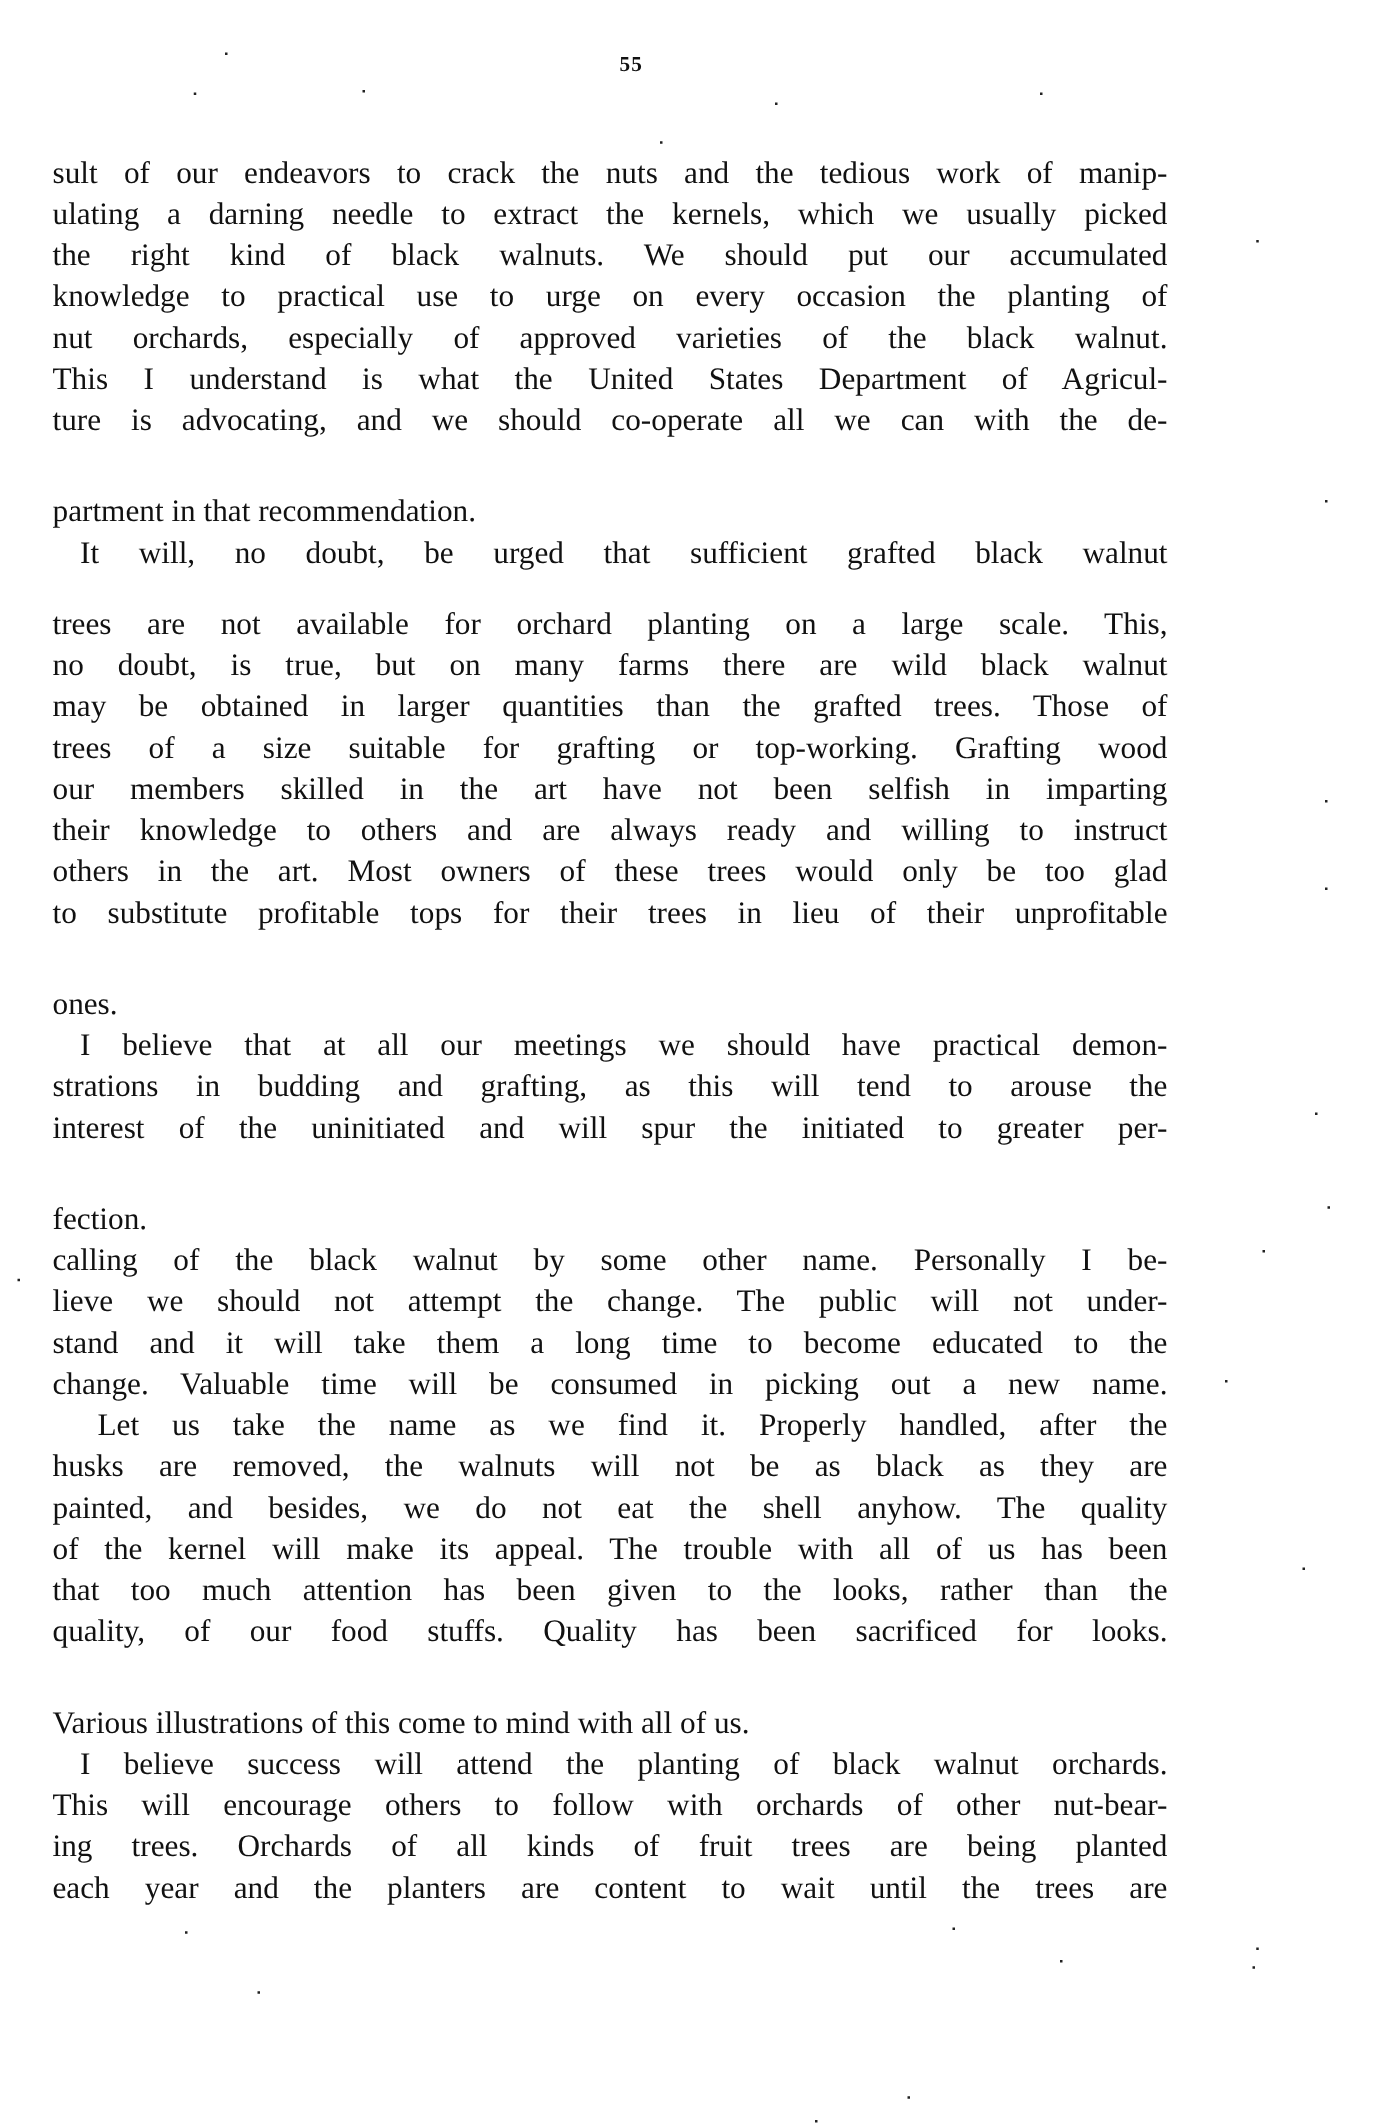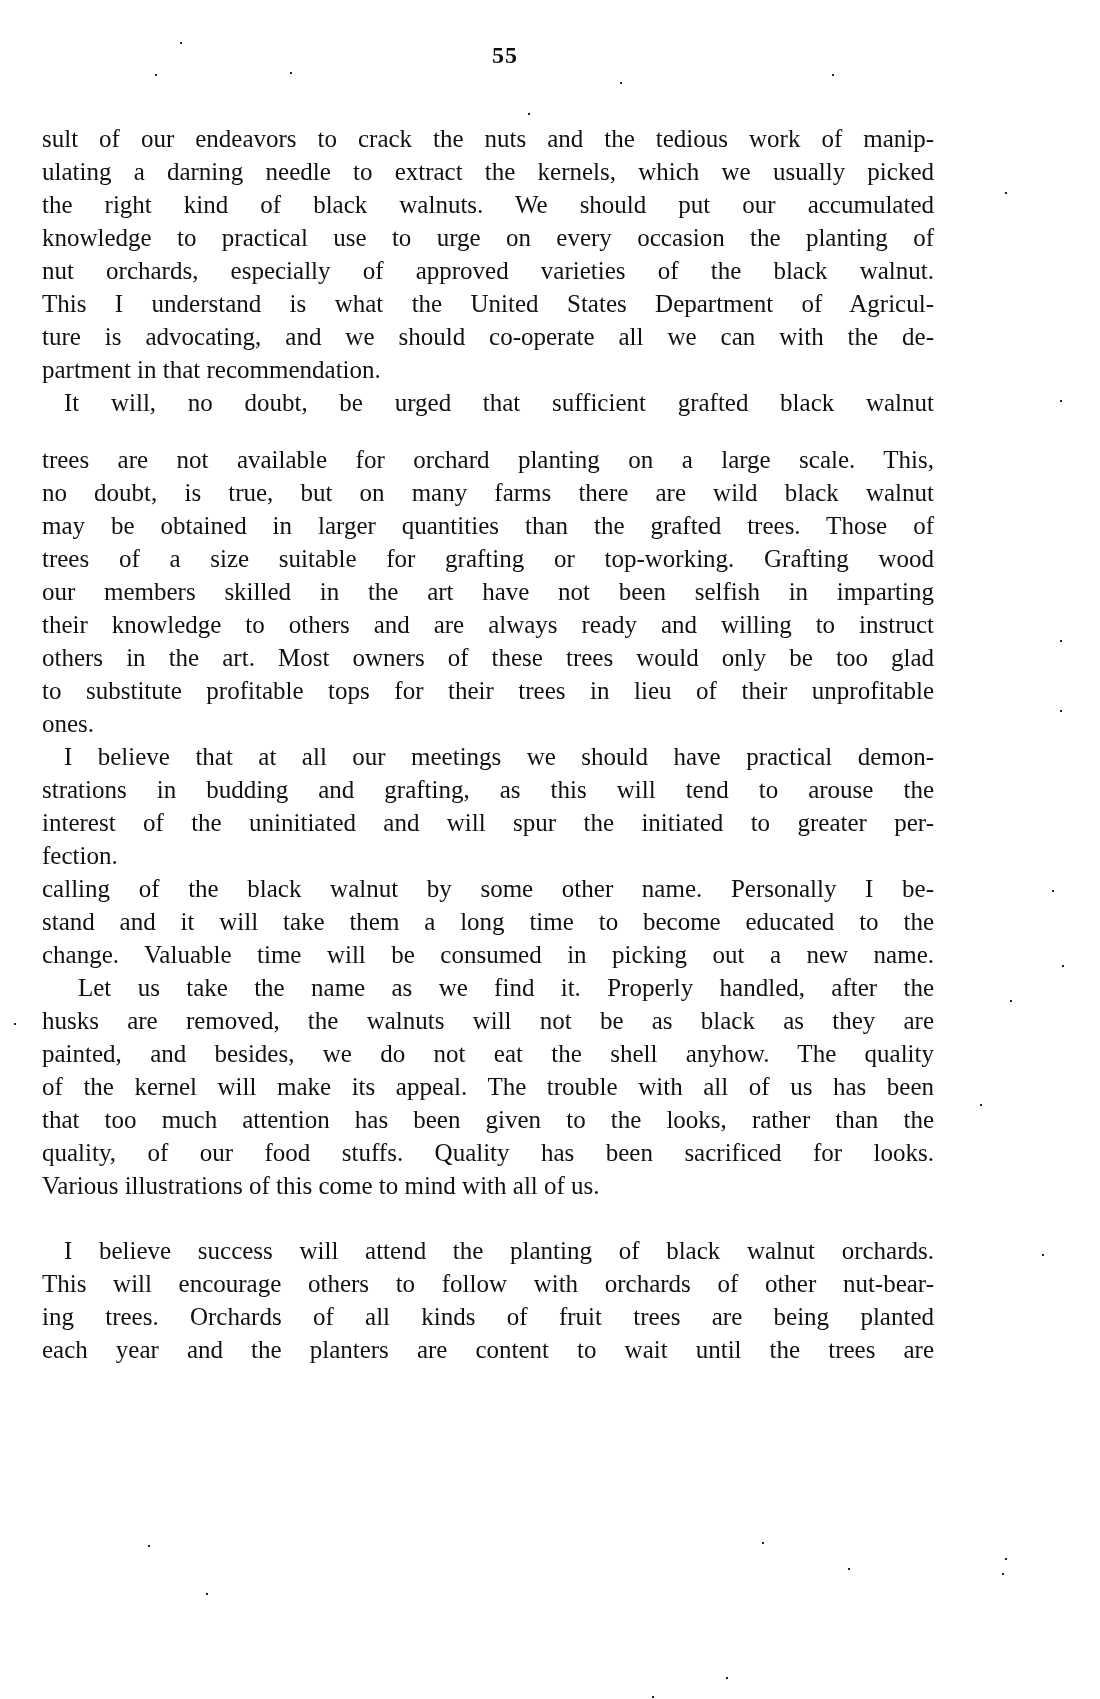--- a/index.html
+++ b/index.html
@@ -14,21 +14,21 @@
       overflow: hidden;
       color: #111111;
       font-family: "Liberation Serif", "DejaVu Serif", serif;
     }
     .page-number {
       position: absolute;
       top: 42px;
       left: 0;
       width: 1010px;
       text-align: center;
-      font-size: 24px;
+      font-size: 17px;
       font-weight: bold;
       letter-spacing: 1px;
     }
     .text-block {
       position: absolute;
       left: 42px;
       top: 122px;
       width: 892px;
     }
     .line {
@@ -36,20 +36,21 @@
       height: 33px;
       line-height: 33px;
       font-size: 25px;
       white-space: nowrap;
       text-align: justify;
       text-align-last: justify;
       transform-origin: left center;
     }
     .line.last {
       text-align-last: left;
+      margin-top: 40px;
     }
     .line.indent {
       padding-left: 22px;
     }
     .speck {
       position: absolute;
       width: 2px;
       height: 2px;
       background: #222;
     }
@@ -87,33 +88,34 @@
 
   <div class="paragraph">
     <span class="line indent" style="display: block;">I believe that at all our meetings we should have practical demon-</span>
     <span class="line" style="display: block;">strations in budding and grafting, as this will tend to arouse the</span>
     <span class="line" style="display: block;">interest of the uninitiated and will spur the initiated to greater per-</span>
     <span class="line last" style="display: block; font-family: Liberation Serif, serif;">fection.</span>
   </div>
 
   <div class="paragraph">
     <span class="line" style="display: block;">calling of the black walnut by some other name.  Personally I be-</span>
+    <span class="line" style="display: block;">lieve we should not attempt the change.  The public will not under-</span>
     <span class="line" style="display: block;">stand and it will take them a long time to become educated to the</span>
     <span class="line" style="display: block;">change.  Valuable time will be consumed in picking out a new name.</span>
     <span class="line" style="display: block; margin-left: 36px;">Let us take the name as we find it.  Properly handled, after the</span>
     <span class="line" style="display: block;">husks are removed, the walnuts will not be as black as they are</span>
     <span class="line" style="display: block;">painted, and besides, we do not eat the shell anyhow.  The quality</span>
     <span class="line" style="display: block;">of the kernel will make its appeal.  The trouble with all of us has been</span>
     <span class="line" style="display: block;">that too much attention has been given to the looks, rather than the</span>
     <span class="line" style="display: block;">quality, of our food stuffs.  Quality has been sacrificed for looks.</span>
     <span class="line last" style="display: block;">Various illustrations of this come to mind with all of us.</span>
   </div>
 
   <div class="paragraph">
-    <span class="line indent" style="display: block; margin-top: 32px;">I believe success will attend the planting of black walnut orchards.</span>
+    <span class="line indent" style="display: block;">I believe success will attend the planting of black walnut orchards.</span>
     <span class="line" style="display: block;">This will encourage others to follow with orchards of other nut-bear-</span>
     <span class="line" style="display: block;">ing trees.  Orchards of all kinds of fruit trees are being planted</span>
     <span class="line" style="display: block;">each year and the planters are content to wait until the trees are</span>
   </div>
 </div>
 
 <div class="speck" style="left:180px;top:42px"></div>
 <div class="speck" style="left:155px;top:74px"></div>
 <div class="speck" style="left:290px;top:72px"></div>
 <div class="speck" style="left:620px;top:82px"></div>

